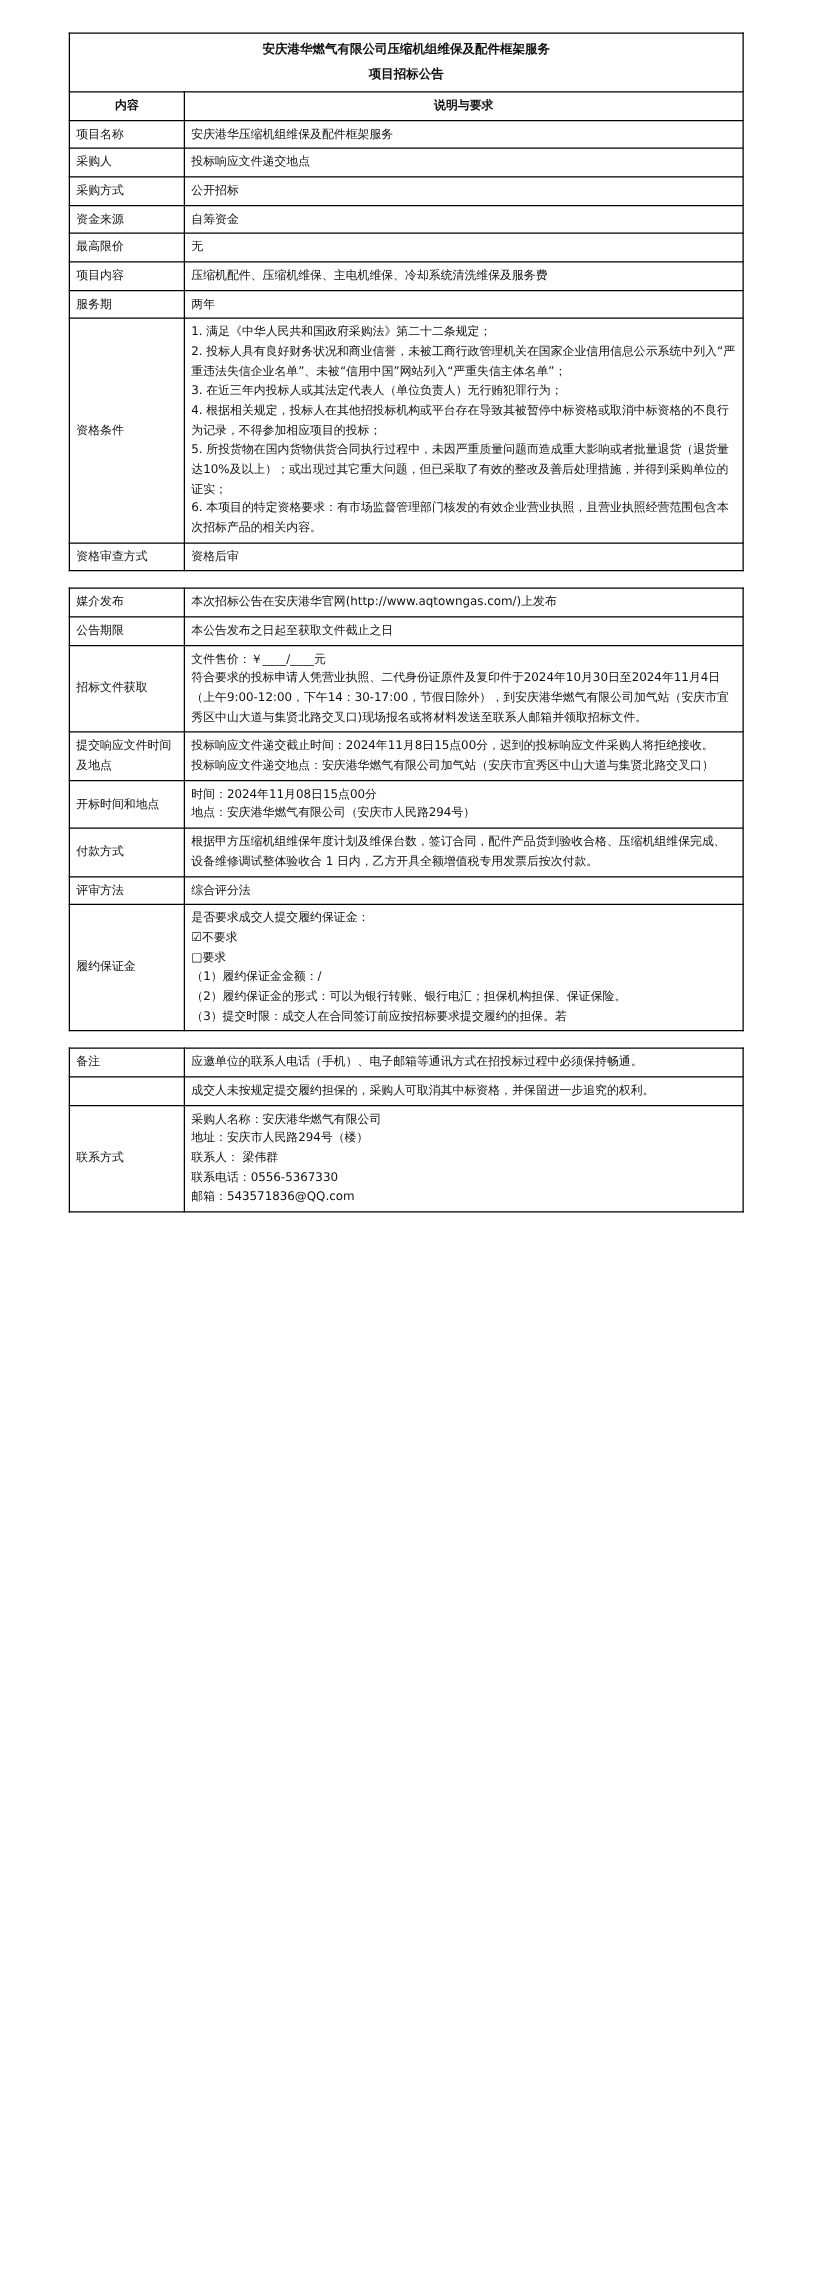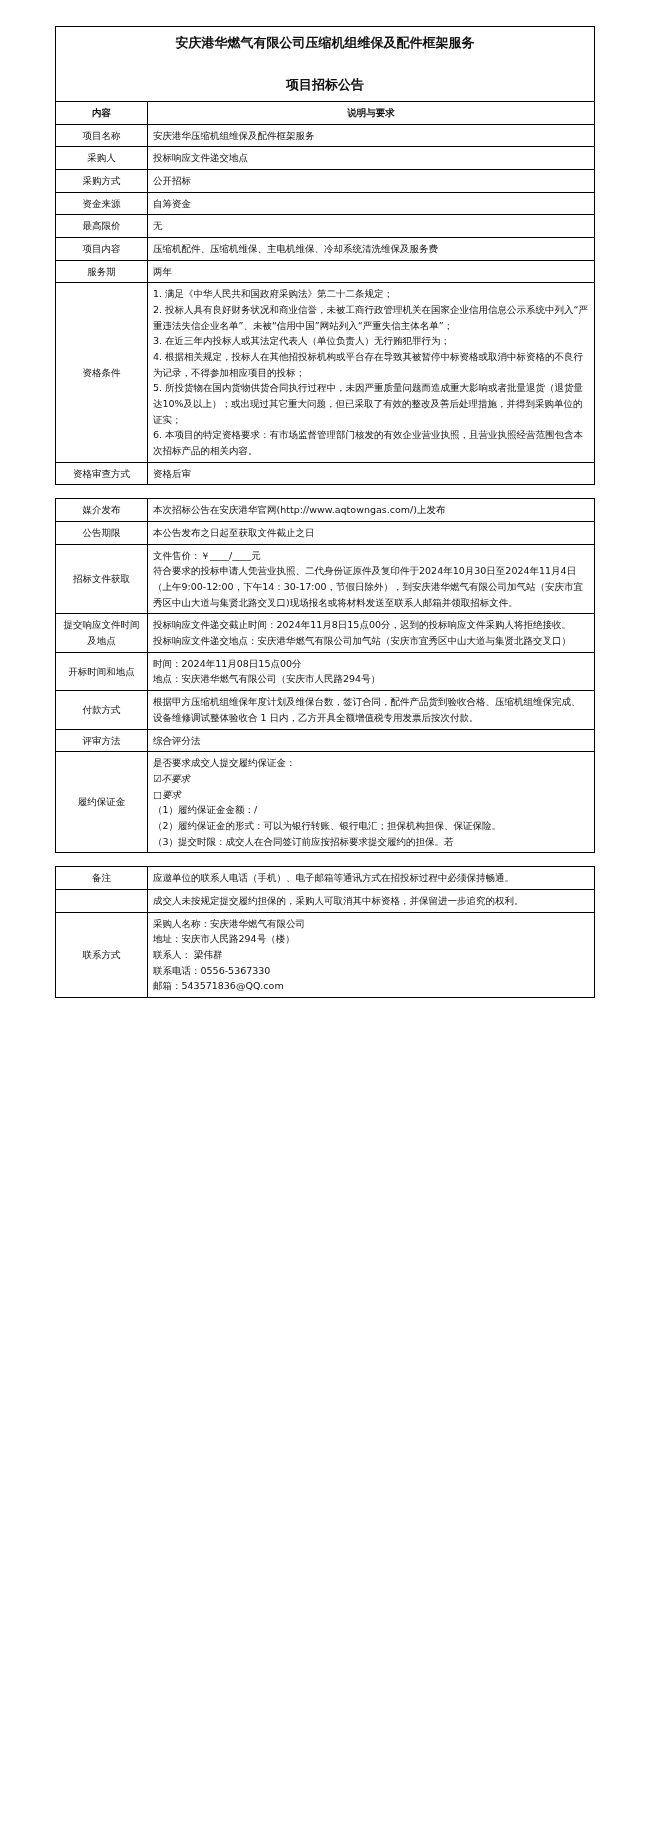--- a/index.html
+++ b/index.html
@@ -25,43 +25,41 @@
     color: #111;
   }
   table.doc td {
     border: 1px solid #000;
     padding: 3px 5px;
     vertical-align: middle;
   }
   .title-cell {
     text-align: center;
     font-weight: bold;
-    font-size: 13px;
+    font-size: 10px;
     line-height: 2.0;
     padding: 7px 4px 9px 4px;
   }
-  .title-cell .l2 { display: block; margin-top: 16px; }
+  .title-cell .l2 { display: block; }
   .hdr {
     text-align: center;
     font-weight: bold;
   }
   .lbl {
-    text-align: center;
     width: 92px;
   }
   .val {
     text-align: left;
   }
   .val.top { vertical-align: top; }
   .spacer { height: 13px; }
   p { margin: 0; }
   .li { margin: 0; }
   .chk {
     font-family: "DejaVu Sans", sans-serif;
-    font-style: italic;
   }
 </style>
 </head>
 <body>
 
 <div class="page">
 
   <table class="doc">
     <colgroup>
         <col style="width:92px">

